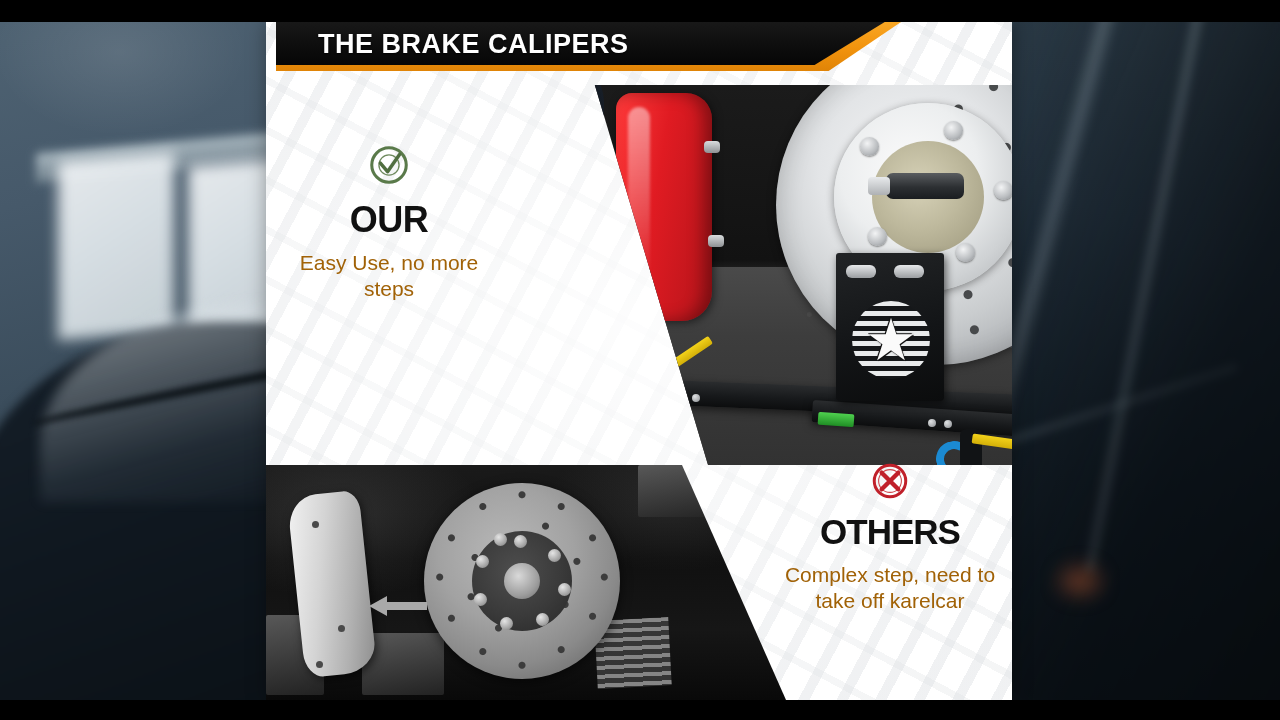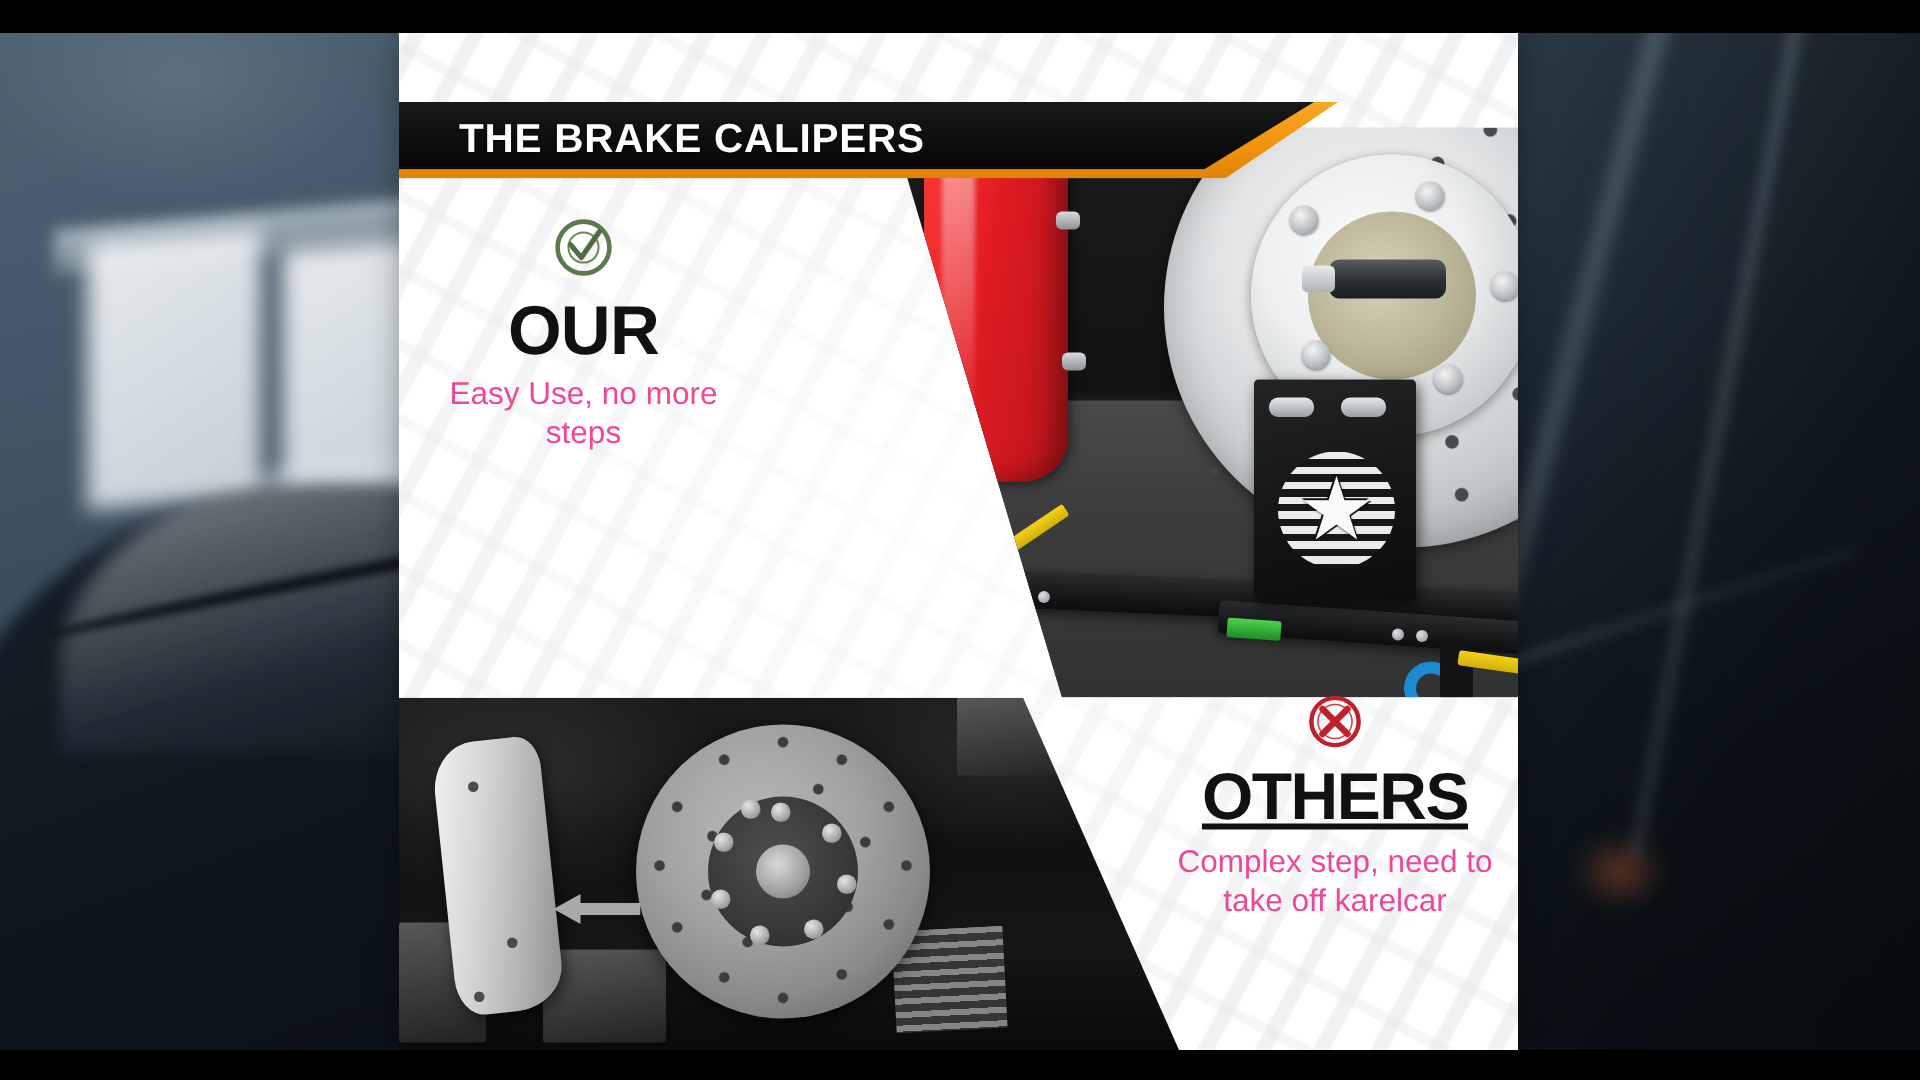--- a/index.html
+++ b/index.html
@@ -167,24 +167,23 @@
   }
   .tread-soft {
     position: absolute; inset: 0;
     pointer-events: none;
     background: radial-gradient(ellipse 70% 60% at 50% 45%, rgba(255,255,255,.85), rgba(255,255,255,.25) 70%, rgba(255,255,255,.05));
   }
 
   
   .banner-wrap {
     position: absolute;
-    left: 0; top: 0;
+    left: 12px; top: 0;
     width: 746px; height: 52px;
     z-index: 8;
-    margin-top: 48px;
   }
   
   .banner-orange {
     position: absolute;
     left: -2px; top: -2px;
     width: 628px; height: 51px;
     background: linear-gradient(180deg, #f9a825 0%, #f2930d 55%, #e08407 100%);
     clip-path: polygon(0 0, 100% 0, 88% 100%, 0 100%);
   }
   
@@ -561,33 +560,33 @@
   .callout-others { left: 506px; top: 438px; width: 236px; }
 
   .badge-icon {
     width: 46px; height: 46px;
     margin: 0 auto 8px auto;
     display: block;
   }
   .callout-others .badge-icon { width: 42px; height: 42px; margin-bottom: 6px; }
 
   .callout-heading {
-    font-size: 46px;
+    font-size: 36px;
     font-weight: bold;
     line-height: 48px;
     letter-spacing: -.5px;
     color: #111111;
   }
-  .callout-others .callout-heading { font-size: 44px; letter-spacing: -1px; text-decoration: underline; }
+  .callout-others .callout-heading { font-size: 35px; letter-spacing: -1px; }
 
   .callout-sub {
     margin-top: 6px;
     font-size: 21px;
     line-height: 26px;
-    color: #ec4899;
+    color: #a16207;
   }
 
   
   .watermark {
     position: absolute;
     left: 1185px; top: 600px;
     width: 84px; height: 74px;
     background: #d6dadd;
     border-radius: 3px;
     z-index: 55;

